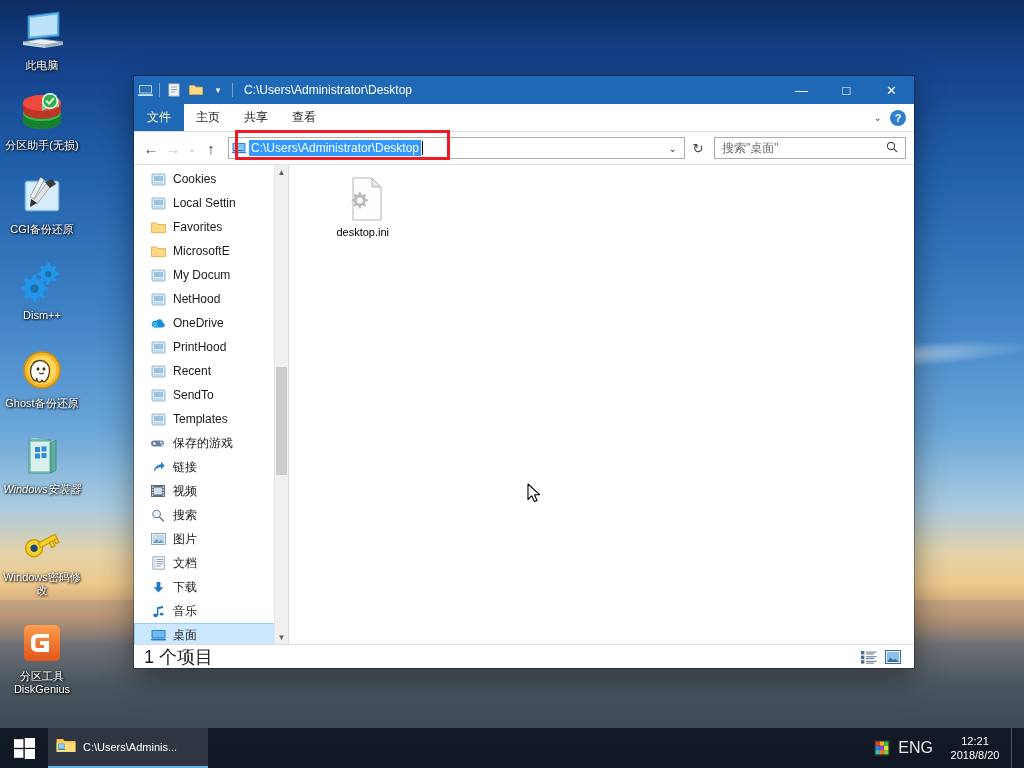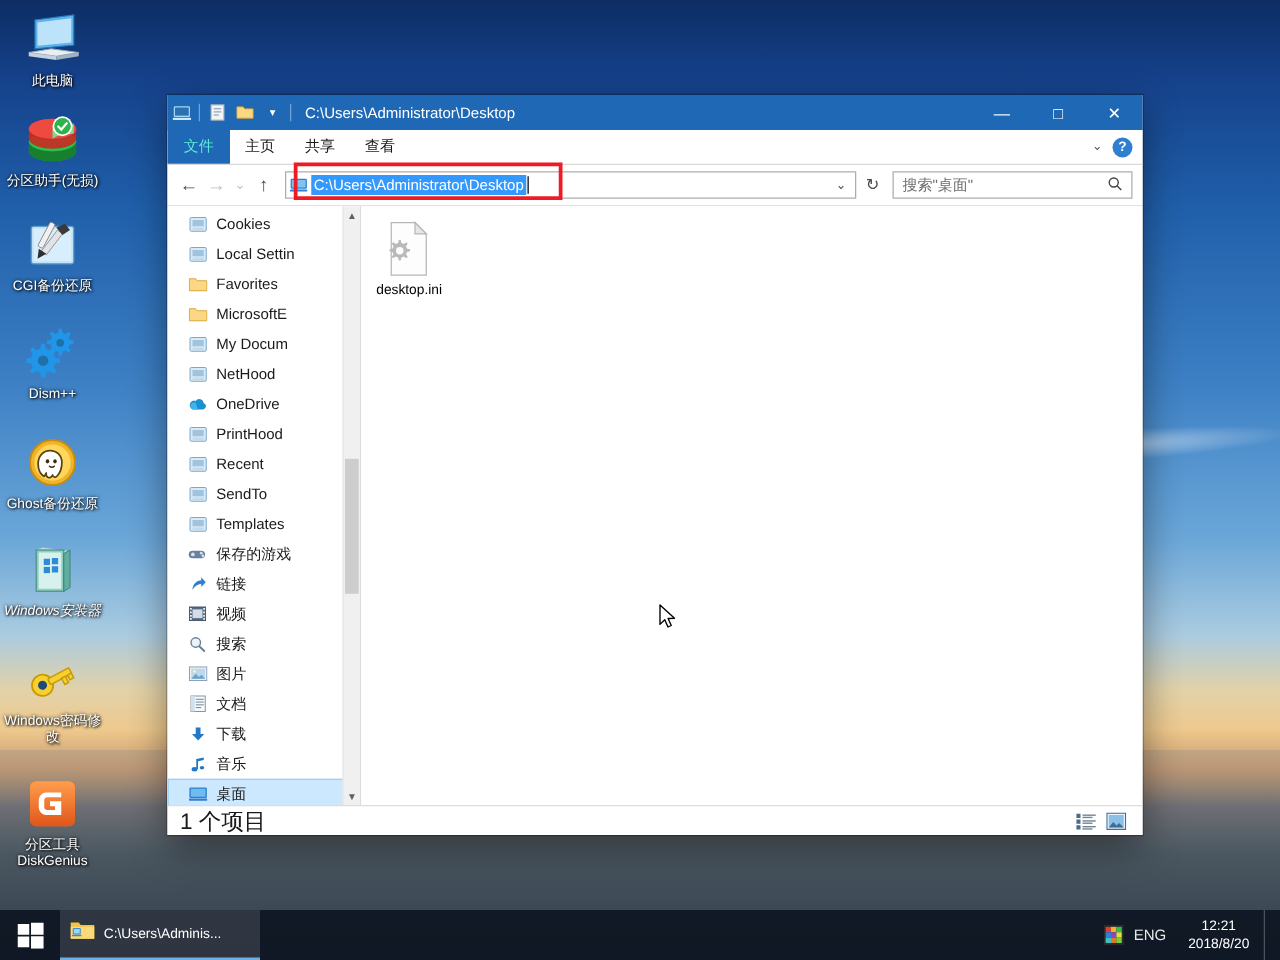--- a/index.html
+++ b/index.html
@@ -88,21 +88,21 @@
   }
 
   
   #ribbon {
     height: 28px; background: #fff; display: flex; align-items: stretch; flex: none;
     border-bottom: 1px solid #d9d9d9; position: relative;
   }
   .rb-tab {
     padding: 0 12px; display: flex; align-items: center; font-size: 12px; color: #1a1a1a;
   }
-  .rb-tab.file { background: #1f68b5; color: #5eead4; padding: 0 13px; font-family: Liberation Serif, serif; }
+  .rb-tab.file { background: #1f68b5; color: #fef9c3; padding: 0 13px; font-family: Liberation Serif, serif; }
   #ribbon-right { margin-left: auto; display: flex; align-items: center; padding-right: 8px; gap: 8px; }
   #ribbon-chevron { color: #555; font-size: 10px; }
   #help-icon {
     width: 16px; height: 16px; border-radius: 50%; background: #2f7fd1; color: #fff;
     font-size: 11px; font-weight: bold; display: flex; align-items: center; justify-content: center;
   }
 
   
   #addrrow {
     height: 32px; background: #fff; display: flex; align-items: center; flex: none;
@@ -162,21 +162,21 @@
   }
   .sb-arrow { height: 14px; display: flex; align-items: center; justify-content: center; color: #606060; font-size: 8px; }
   #sb-track { flex: 1; position: relative; }
   #sb-thumb { position: absolute; left: 1px; right: 1px; top: 188px; height: 108px; background: #cdcdcd; }
 
   
   #splitter { width: 1px; background: #dcdcdc; flex: none; }
 
   
   #content { flex: 1; background: #fff; position: relative; padding: 6px 0 0 10px; }
-  .file-item { width: 92px; padding: 4px 2px; display: flex; flex-direction: column; align-items: flex-start; }
+  .file-item { width: 92px; padding: 4px 2px; display: flex; flex-direction: column; align-items: flex-end; }
   .file-item .f-glyph { width: 48px; height: 48px; display: flex; align-items: center; justify-content: center; }
   .file-item .f-name {
     font-size: 11px; color: #000; text-align: center; line-height: 13px; margin-top: 3px;
     max-width: 66px; word-break: break-all;
   }
 
   
   #statusbar {
     height: 24px; flex: none; border-top: 1px solid #dcdcdc; background: #fff;
     display: flex; align-items: center; padding: 0 6px 0 10px;
@@ -193,21 +193,21 @@
     position: absolute; left: 0; bottom: 0; width: 1024px; height: 40px;
     background: rgba(14,22,34,.93); display: flex; align-items: center;
   }
   #start-btn { width: 48px; height: 40px; display: flex; align-items: center; justify-content: center; }
   #task-item {
     height: 40px; min-width: 160px; padding: 0 10px 0 8px; display: flex; align-items: center; gap: 7px;
     background: rgba(255,255,255,.13); border-bottom: 2px solid #6cb0e8;
   }
   #task-item .t-label { color: #fff; font-size: 11px; white-space: nowrap; }
   #tray { margin-left: auto; display: flex; align-items: center; height: 40px; padding-right: 6px; }
-  #tray-lang { color: #e9e9e9; font-size: 12px; margin: 0 12px 0 8px; }
+  #tray-lang { color: #e9e9e9; font-size: 16px; margin: 0 12px 0 8px; }
   #tray-ime-icon { width: 16px; height: 16px; display: flex; align-items: center; justify-content: center; }
   #clock { color: #fff; font-size: 11px; line-height: 14px; text-align: center; min-width: 66px; padding-right: 6px; }
   #show-desktop { width: 7px; height: 40px; border-left: 1px solid rgba(255,255,255,.25); }
 </style>
 </head>
 <body>
 
 <div id="desktop">
 
   <div id="cloud-streak"></div>

